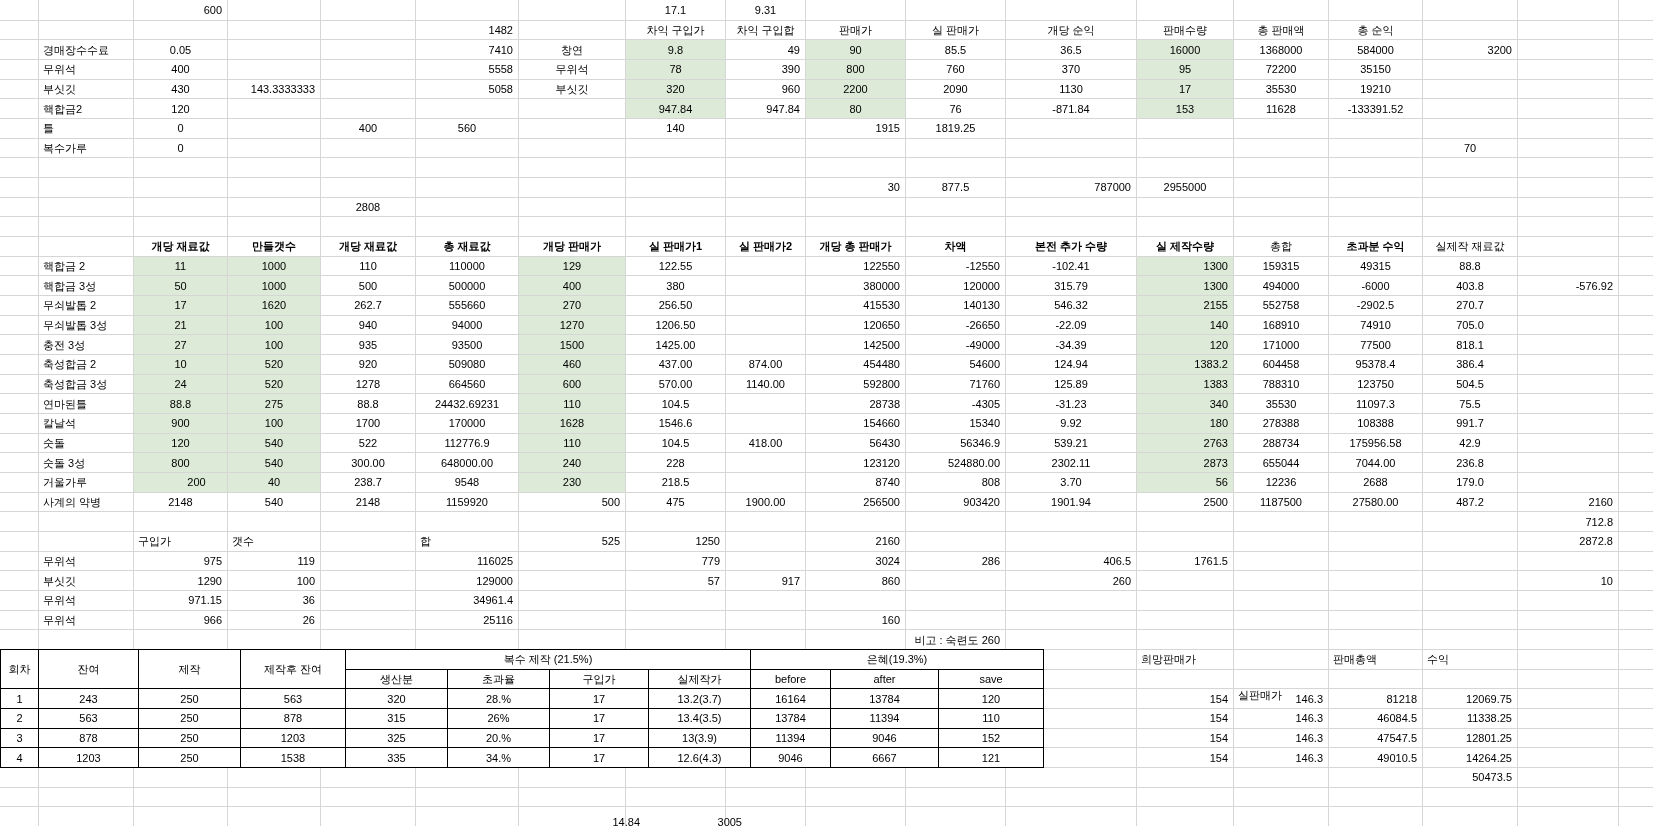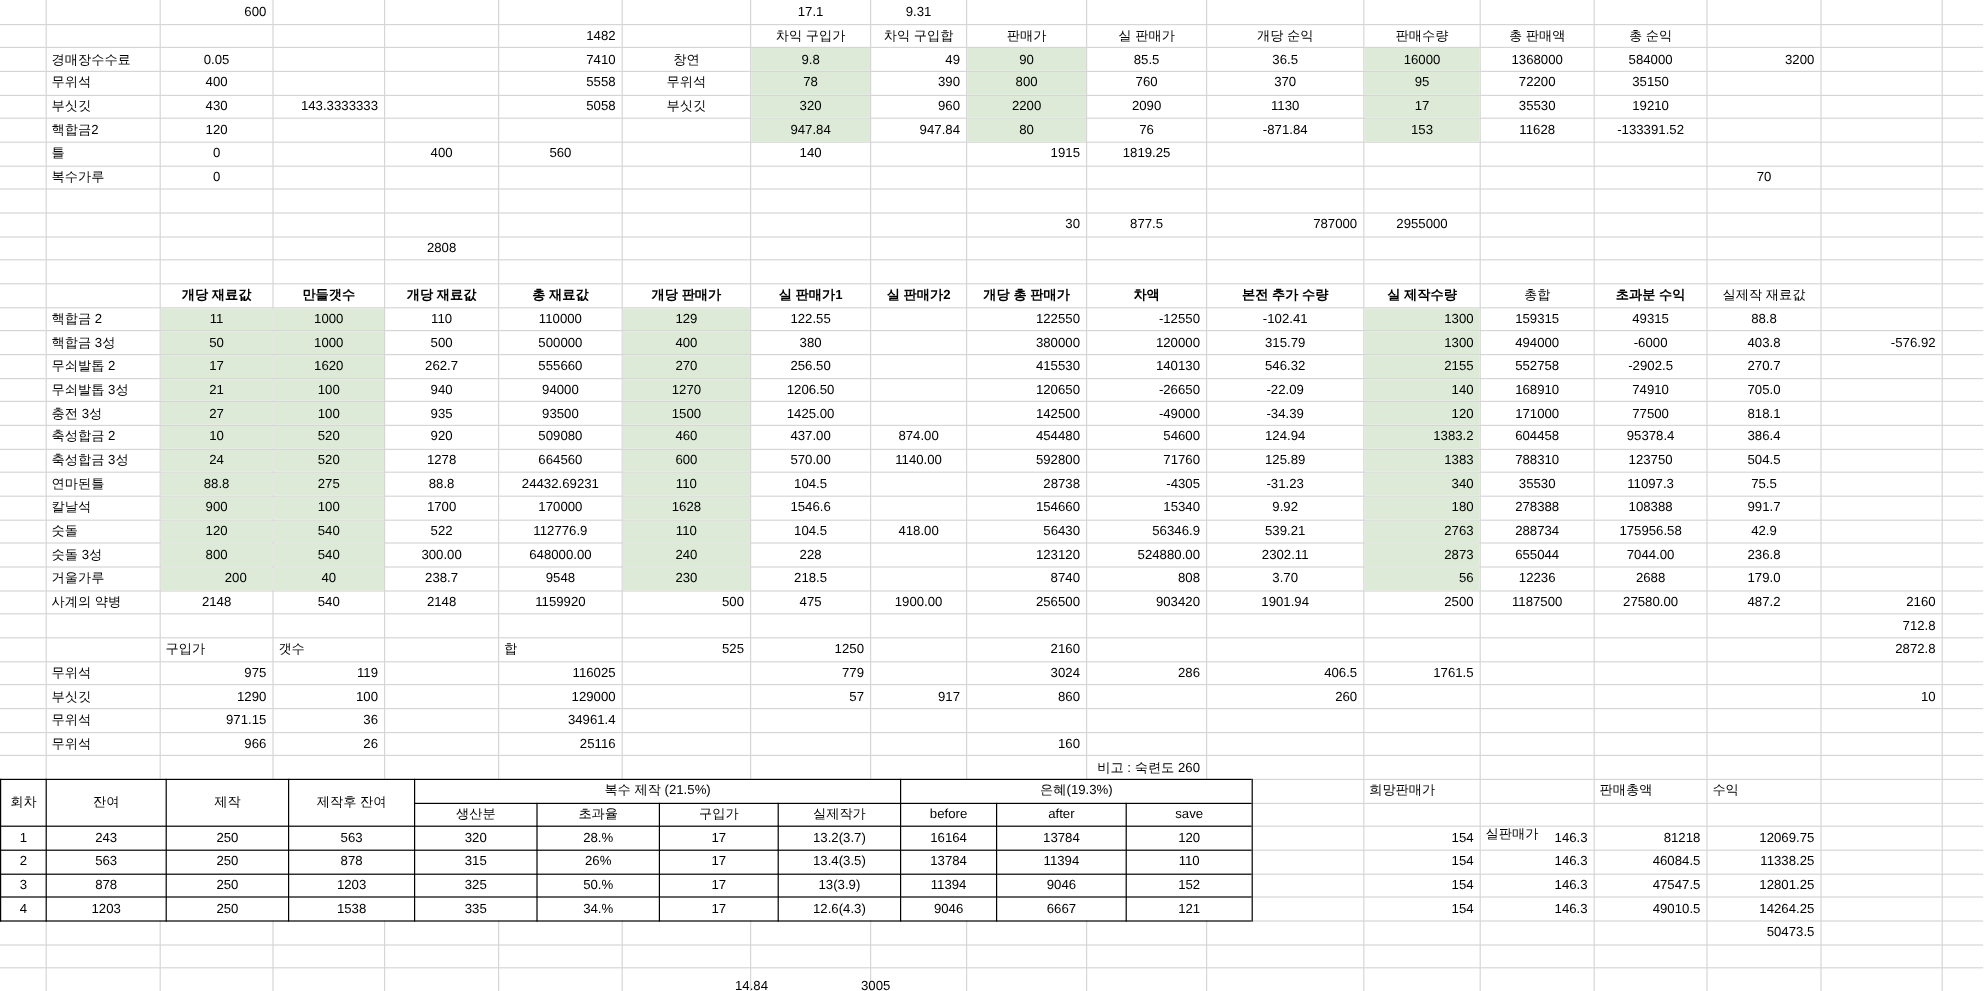--- a/index.html
+++ b/index.html
@@ -496,21 +496,21 @@
     <div class="btxt" style="left: 550px; top: 709px; width: 98px; height: 18.67px;">17</div>
     <div class="btxt" style="left: 649px; top: 709px; width: 101px; height: 18.67px;">13.4(3.5)</div>
     <div class="btxt" style="left: 751px; top: 709px; width: 79px; height: 18.67px;">13784</div>
     <div class="btxt" style="left: 831px; top: 709px; width: 107px; height: 18.67px;">11394</div>
     <div class="btxt" style="left: 939px; top: 709px; width: 104px; height: 18.67px;">110</div>
     <div class="btxt" style="left: 1px; top: 728.67px; width: 37px; height: 18.67px;">3</div>
     <div class="btxt" style="left: 39px; top: 728.67px; width: 99px; height: 18.67px;">878</div>
     <div class="btxt" style="left: 139px; top: 728.67px; width: 101px; height: 18.67px;">250</div>
     <div class="btxt" style="left: 241px; top: 728.67px; width: 104px; height: 18.67px;">1203</div>
     <div class="btxt" style="left: 346px; top: 728.67px; width: 101px; height: 18.67px;">325</div>
-    <div class="btxt" style="left: 448px; top: 728.67px; width: 101px; height: 18.67px;">50.%</div>
+    <div class="btxt" style="left: 448px; top: 728.67px; width: 101px; height: 18.67px;">20.%</div>
     <div class="btxt" style="left: 550px; top: 728.67px; width: 98px; height: 18.67px;">17</div>
     <div class="btxt" style="left: 649px; top: 728.67px; width: 101px; height: 18.67px;">13(3.9)</div>
     <div class="btxt" style="left: 751px; top: 728.67px; width: 79px; height: 18.67px;">11394</div>
     <div class="btxt" style="left: 831px; top: 728.67px; width: 107px; height: 18.67px;">9046</div>
     <div class="btxt" style="left: 939px; top: 728.67px; width: 104px; height: 18.67px;">152</div>
     <div class="btxt" style="left: 1px; top: 748.33px; width: 37px; height: 18.67px;">4</div>
     <div class="btxt" style="left: 39px; top: 748.33px; width: 99px; height: 18.67px;">1203</div>
     <div class="btxt" style="left: 139px; top: 748.33px; width: 101px; height: 18.67px;">250</div>
     <div class="btxt" style="left: 241px; top: 748.33px; width: 104px; height: 18.67px;">1538</div>
     <div class="btxt" style="left: 346px; top: 748.33px; width: 101px; height: 18.67px;">335</div>

